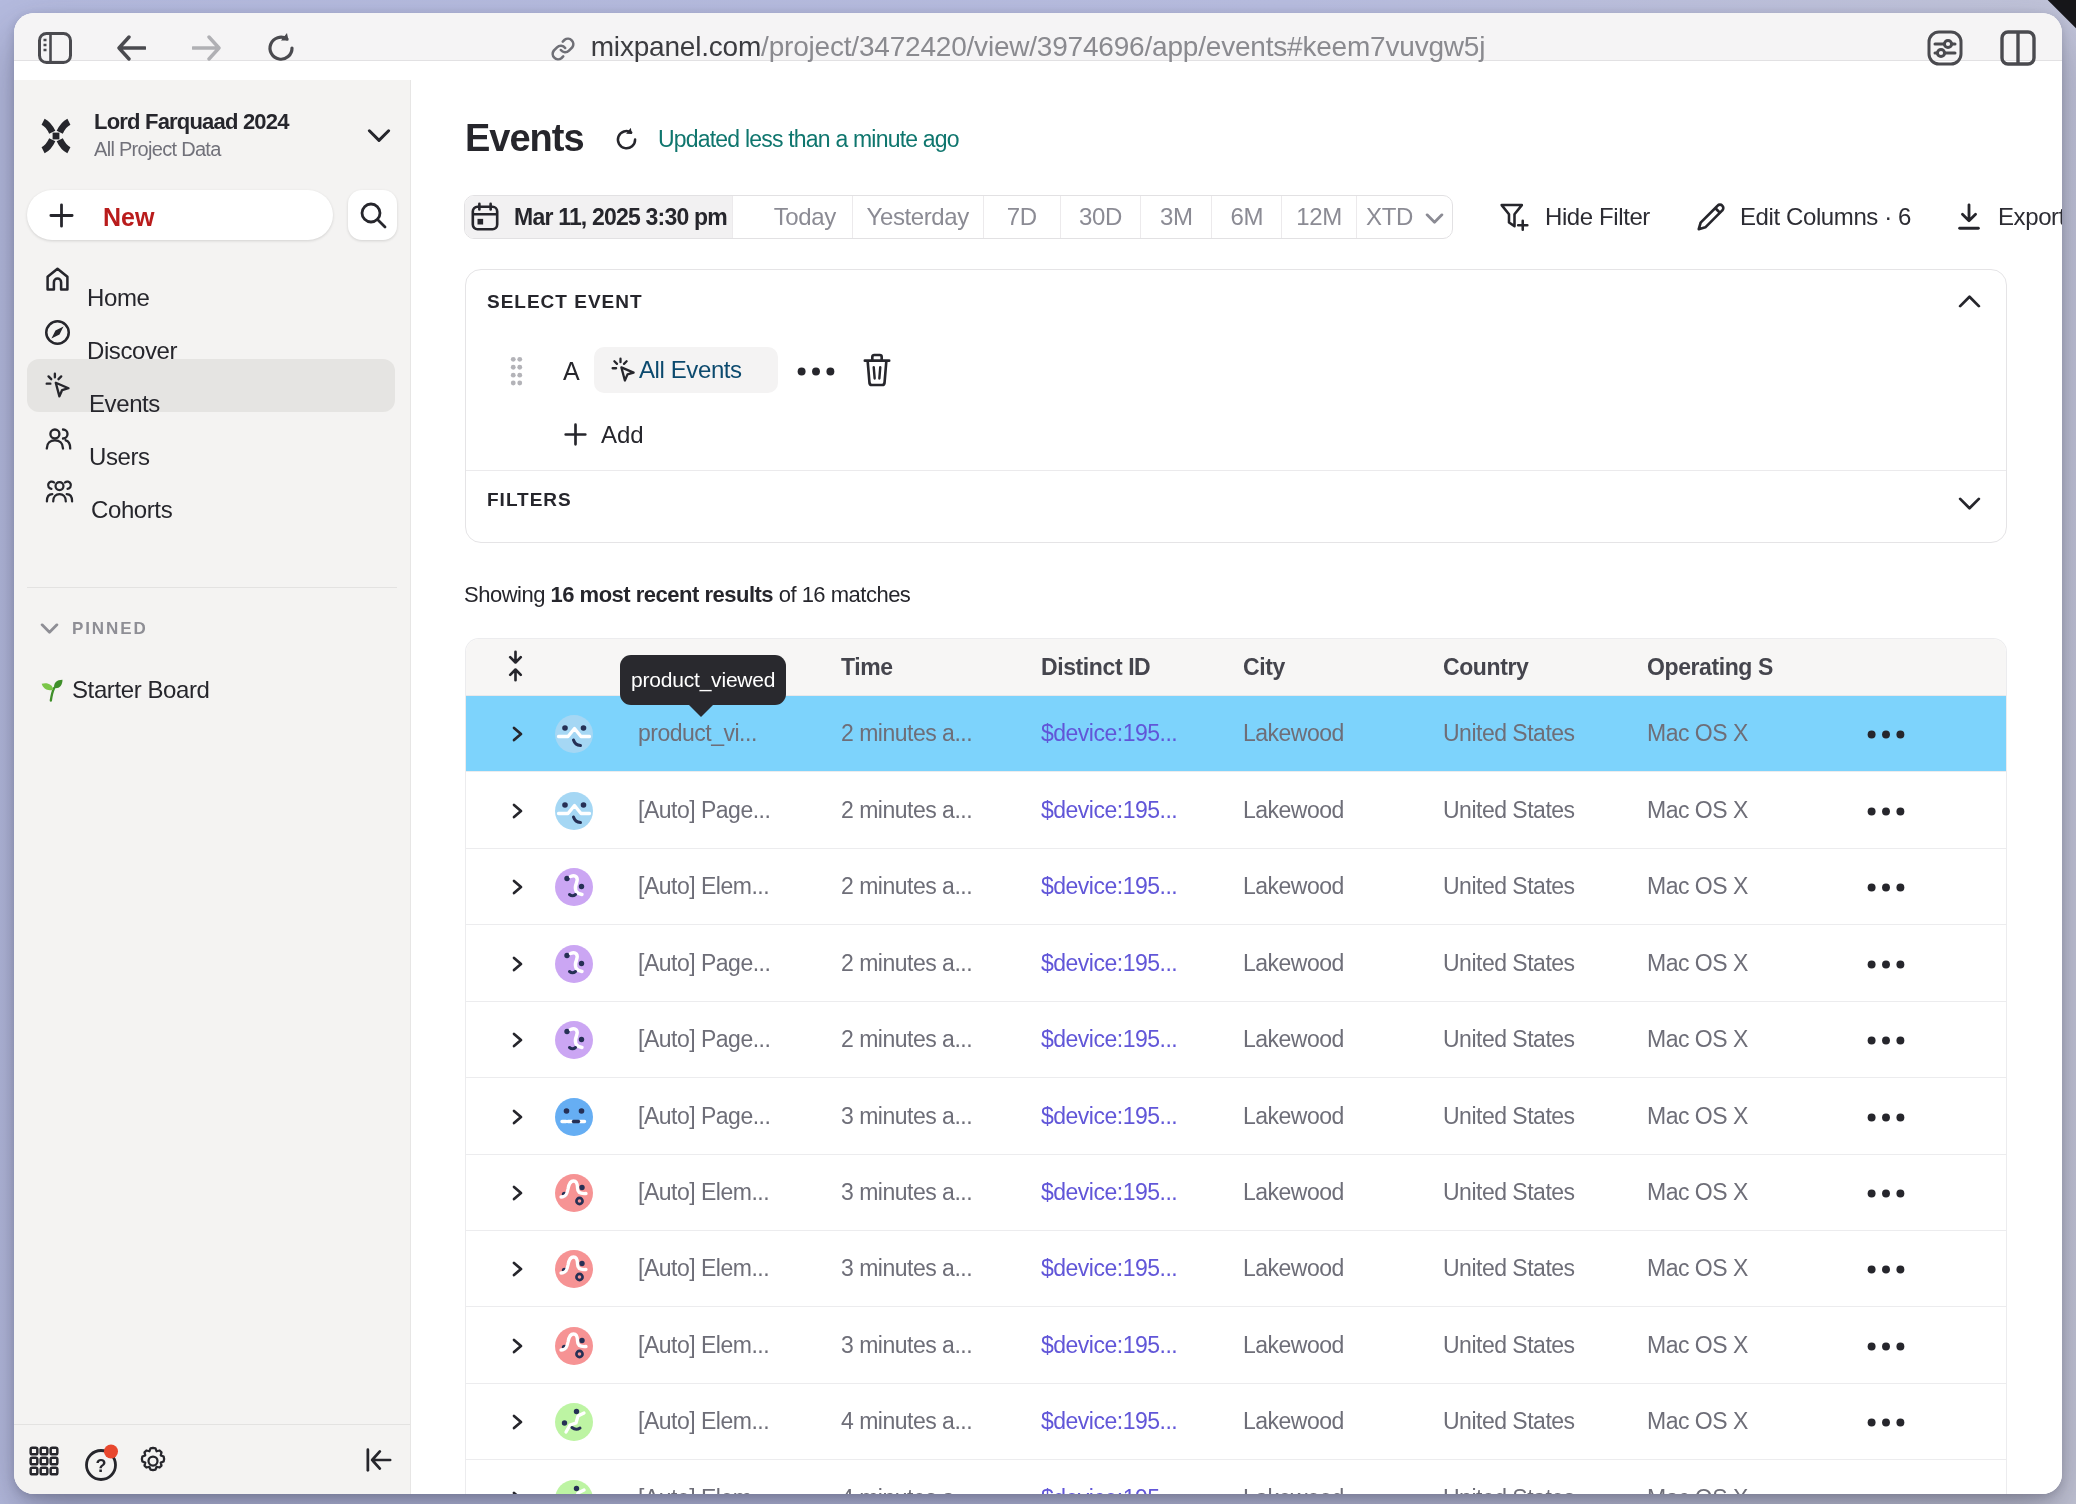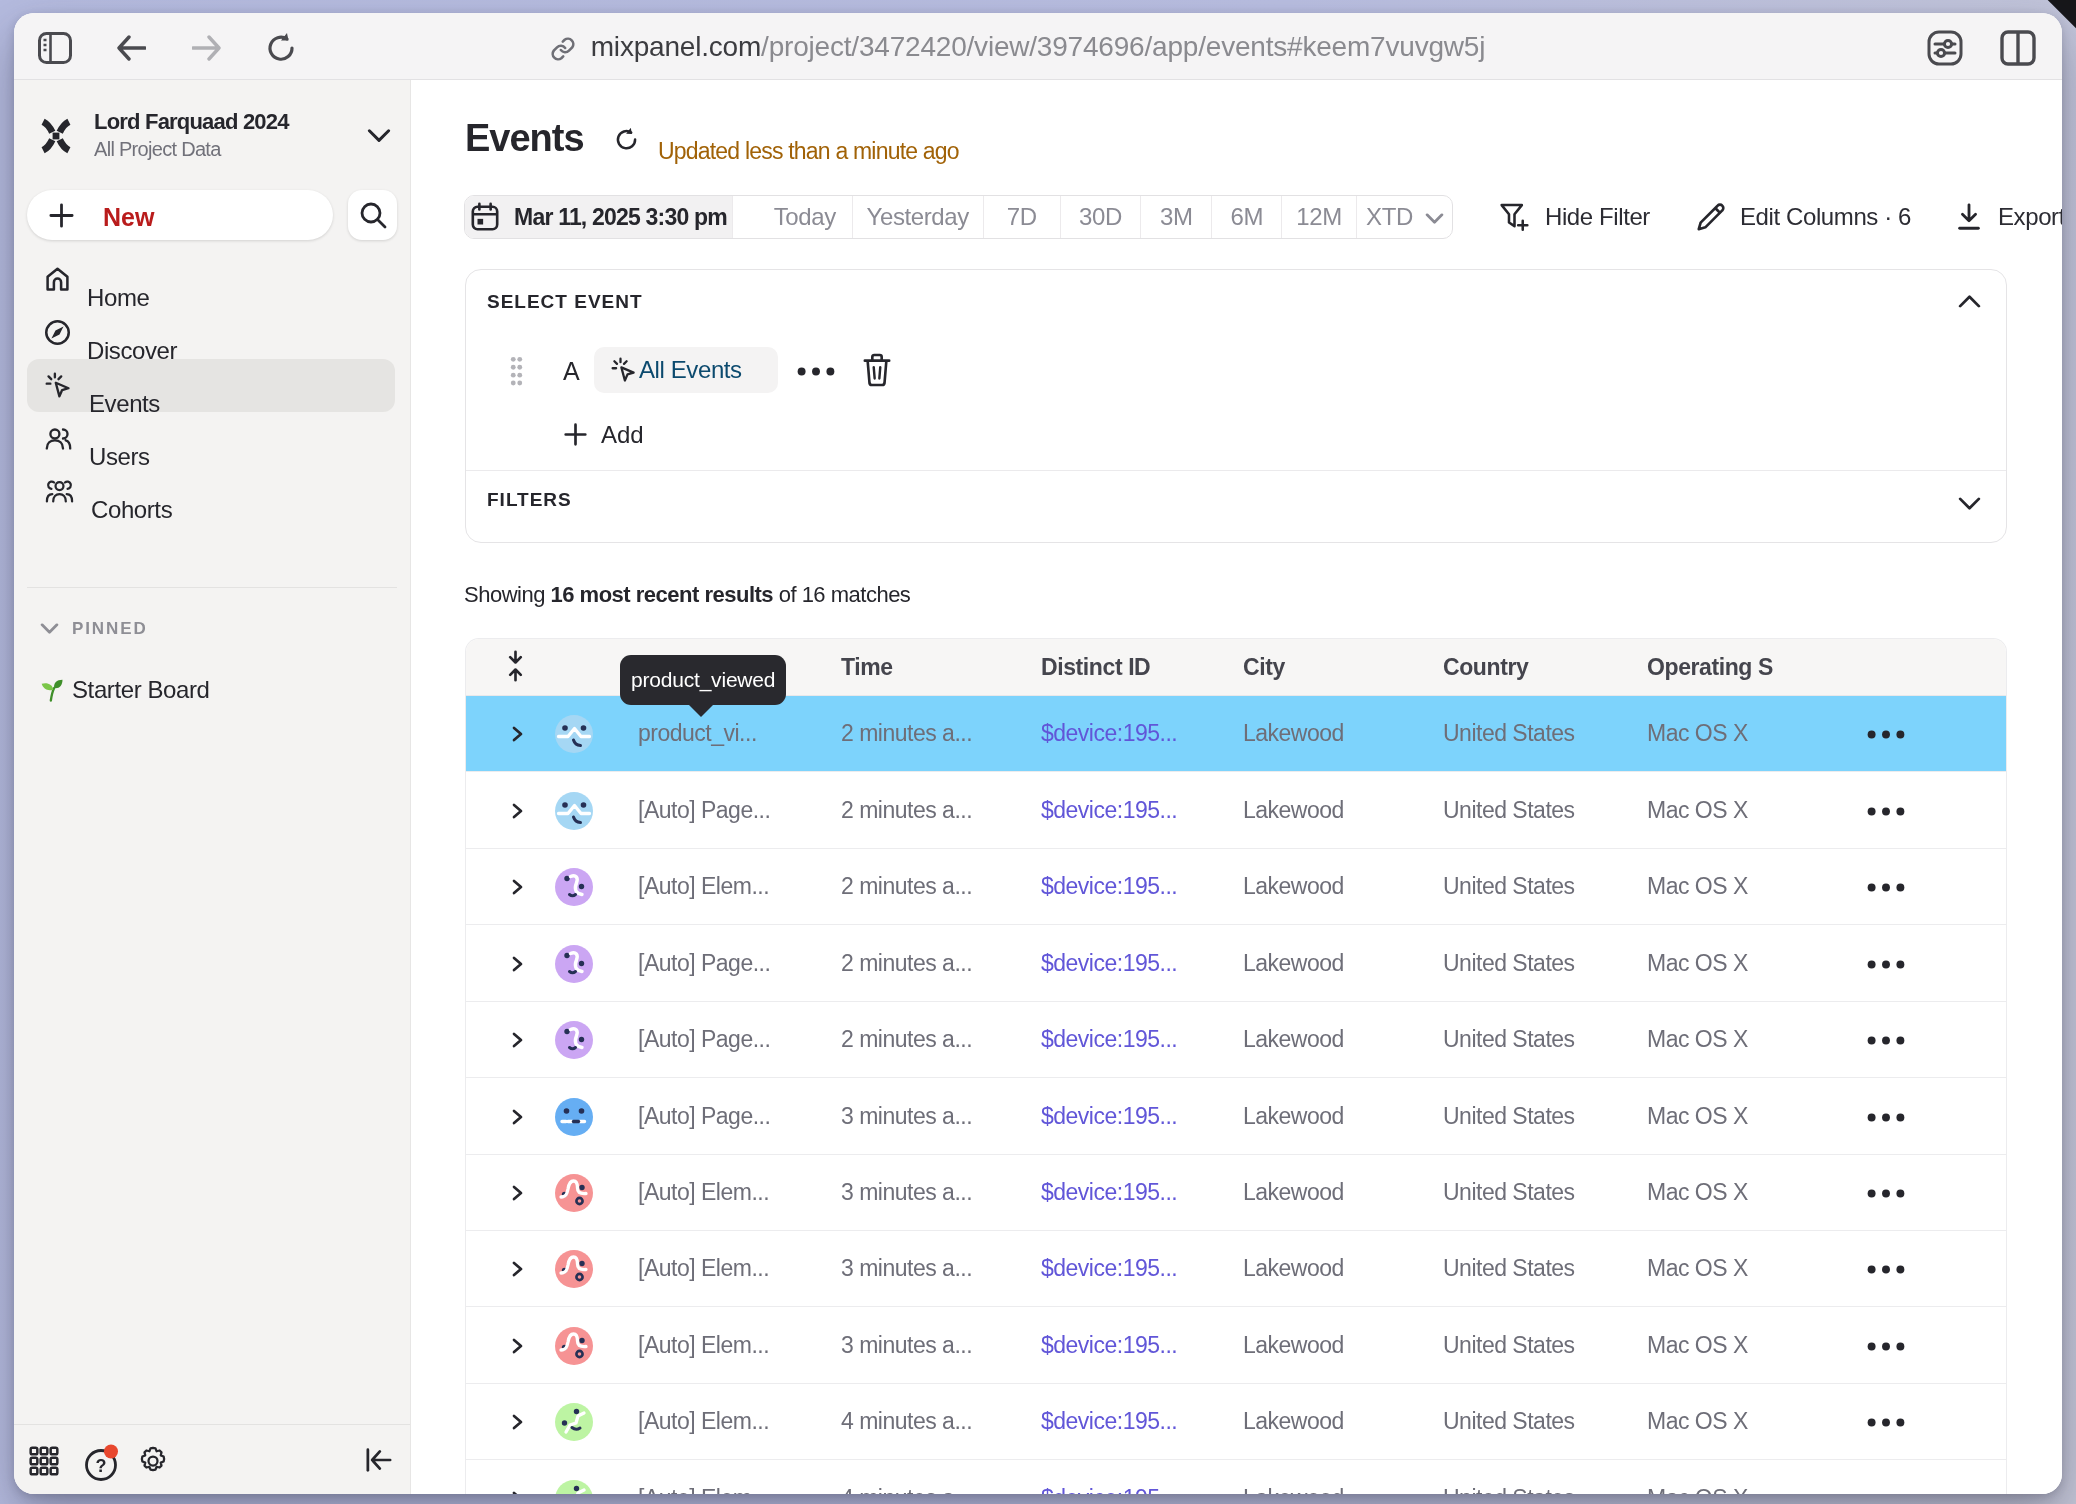--- a/index.html
+++ b/index.html
@@ -8,21 +8,21 @@
     font-family:"Liberation Sans", sans-serif;
     background:linear-gradient(100deg,#b5bbdf 0%, #babfe2 55%, #c5c7d8 100%);
     position:relative; color:#2c2c33;
   }
   .corner-tr { position:absolute; top:-20px; right:-20px; width:40px; height:40px; background:#17171a; transform:rotate(45deg); }
   .window {
     position:absolute; left:14px; top:13px; width:2048px; height:1481px;
     background:#fff; border-radius:20px; overflow:hidden;
     box-shadow:0 22px 50px rgba(35,35,55,.35), 0 3px 10px rgba(35,35,55,.2);
   }
-  .chrome { position:absolute; left:0; top:0; width:100%; height:67px; background:#f5f4f5; border-bottom:1px solid #e2e1e3; }
+  .chrome { position:absolute; left:0; top:0; width:100%; height:48px; background:#f5f4f5; border-bottom:1px solid #e2e1e3; }
   .chrome svg { position:absolute; }
   .urlbar { position:absolute; top:0; height:67px; left:0; width:100%; display:flex; align-items:center; justify-content:center; font-size:28px; color:#8a8a8f; letter-spacing:-0.2px; }
   .urlbar b { color:#3c3c40; font-weight:400; }
   .sidebar { position:absolute; left:0; top:67px; width:397px; bottom:0; background:#f4f3f2; border-right:1px solid #e7e6e5; }
   .proj { position:absolute; left:25px; top:0; width:355px; height:100px; }
   .proj .name { position:absolute; left:55px; top:29px; font-size:22px; font-weight:700; letter-spacing:-0.8px; color:#26262c; }
   .proj .sub  { position:absolute; left:55px; top:58px; font-size:20px; letter-spacing:-0.7px; color:#71717a; }
   .newrow { position:absolute; left:13px; top:110px; width:372px; height:50px; }
   .btn-new { position:absolute; left:0; top:0; width:306px; height:50px; background:#fff; border-radius:25px; box-shadow:0 1px 3px rgba(0,0,0,.14); }
   .btn-new span { position:absolute; left:76px; top:13px; font-size:25px; font-weight:700; color:#b91c1c; }
@@ -33,21 +33,21 @@
   .nav .item svg { margin-left:17px; flex:none; }
   .nav .item span { margin-left:16px; font-size:24px; letter-spacing:-0.4px; color:#26262c;margin-top:36px; }
   .sb-div { position:absolute; left:13px; top:507px; width:370px; height:1px; background:#e3e2e1; }
   .pinned { position:absolute; left:26px; top:539px; display:flex; align-items:center; }
   .pinned span { margin-left:13px; font-size:17px; font-weight:700; letter-spacing:1.9px; color:#8e8e95; }
   .starter { position:absolute; left:26px; top:596px; display:flex; align-items:center; }
   .starter span { margin-left:7px; font-size:24px; letter-spacing:-0.4px; color:#26262c; }
   .sb-bottom { position:absolute; left:0; bottom:0; width:100%; height:70px; border-top:1px solid #e3e2e1; }
   .main { position:absolute; left:398px; top:67px; right:0; bottom:0; background:#fff; }
   .title { position:absolute; left:53px; top:37px; font-size:38px; font-weight:700; color:#26262c; letter-spacing:-1px; }
-  .updated { position:absolute; left:246px; top:46px; font-size:23px; letter-spacing:-0.8px; color:#a16207;margin-top:12px; }
+  .updated { position:absolute; left:246px; top:46px; font-size:23px; letter-spacing:-0.8px; color:#0f766e; }
   .toolbar { position:absolute; left:52px; top:115px; width:989px; height:44px; border:1px solid #e2e1e3; border-radius:10px; background:#fff; }
   .tseg { position:absolute; top:0; height:42px; display:flex; align-items:center; justify-content:center; font-size:24px; letter-spacing:-0.4px; color:#8b8b94; border-right:1px solid #eceaec; }
   .tseg.date { left:0; width:268px; background:#f2f1f2; color:#26262c; font-weight:700; font-size:23px; letter-spacing:-0.8px; border-radius:9px 0 0 9px; }
   .tools { position:absolute; top:115px; height:44px; display:flex; align-items:center; }
   .tools span { font-size:24px; letter-spacing:-0.4px; color:#2c2c33; }
   .card { position:absolute; left:53px; top:189px; width:1542px; height:274px; border:1px solid #e5e4e6; border-radius:16px; background:#fff; }
   .card .sect { position:absolute; left:21px; top:21px; font-size:19px; font-weight:700; letter-spacing:1px; color:#26262c; }
   .showing { position:absolute; left:52px; top:502px; font-size:22px; letter-spacing:-0.5px; color:#26262c; }
   .table { position:absolute; left:53px; top:558px; width:1542px; bottom:0; border:1px solid #ececee; border-bottom:none; border-radius:14px 14px 0 0; overflow:hidden; background:#fff; }
   .thead { position:absolute; left:0; top:0; width:100%; height:57px; background:#f7f6f5; border-bottom:1px solid #e9e8ea; }

